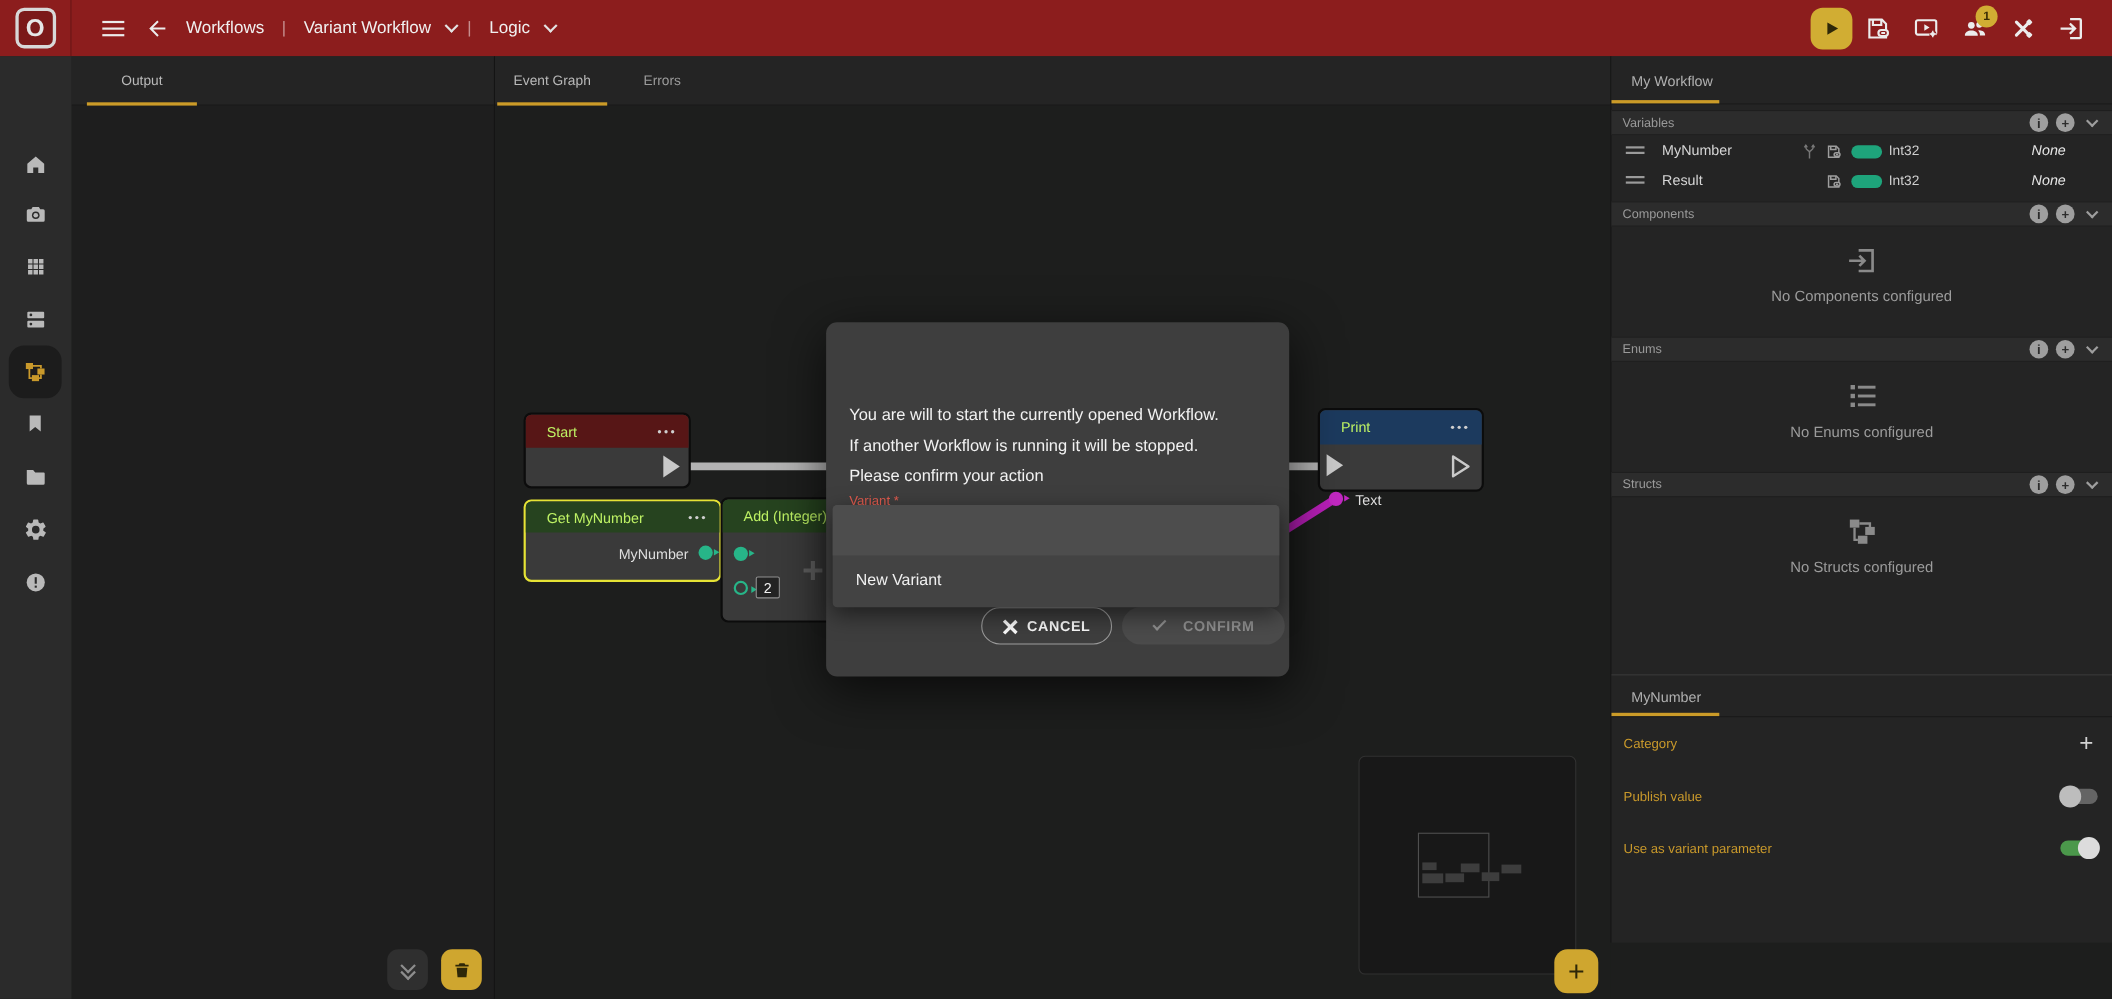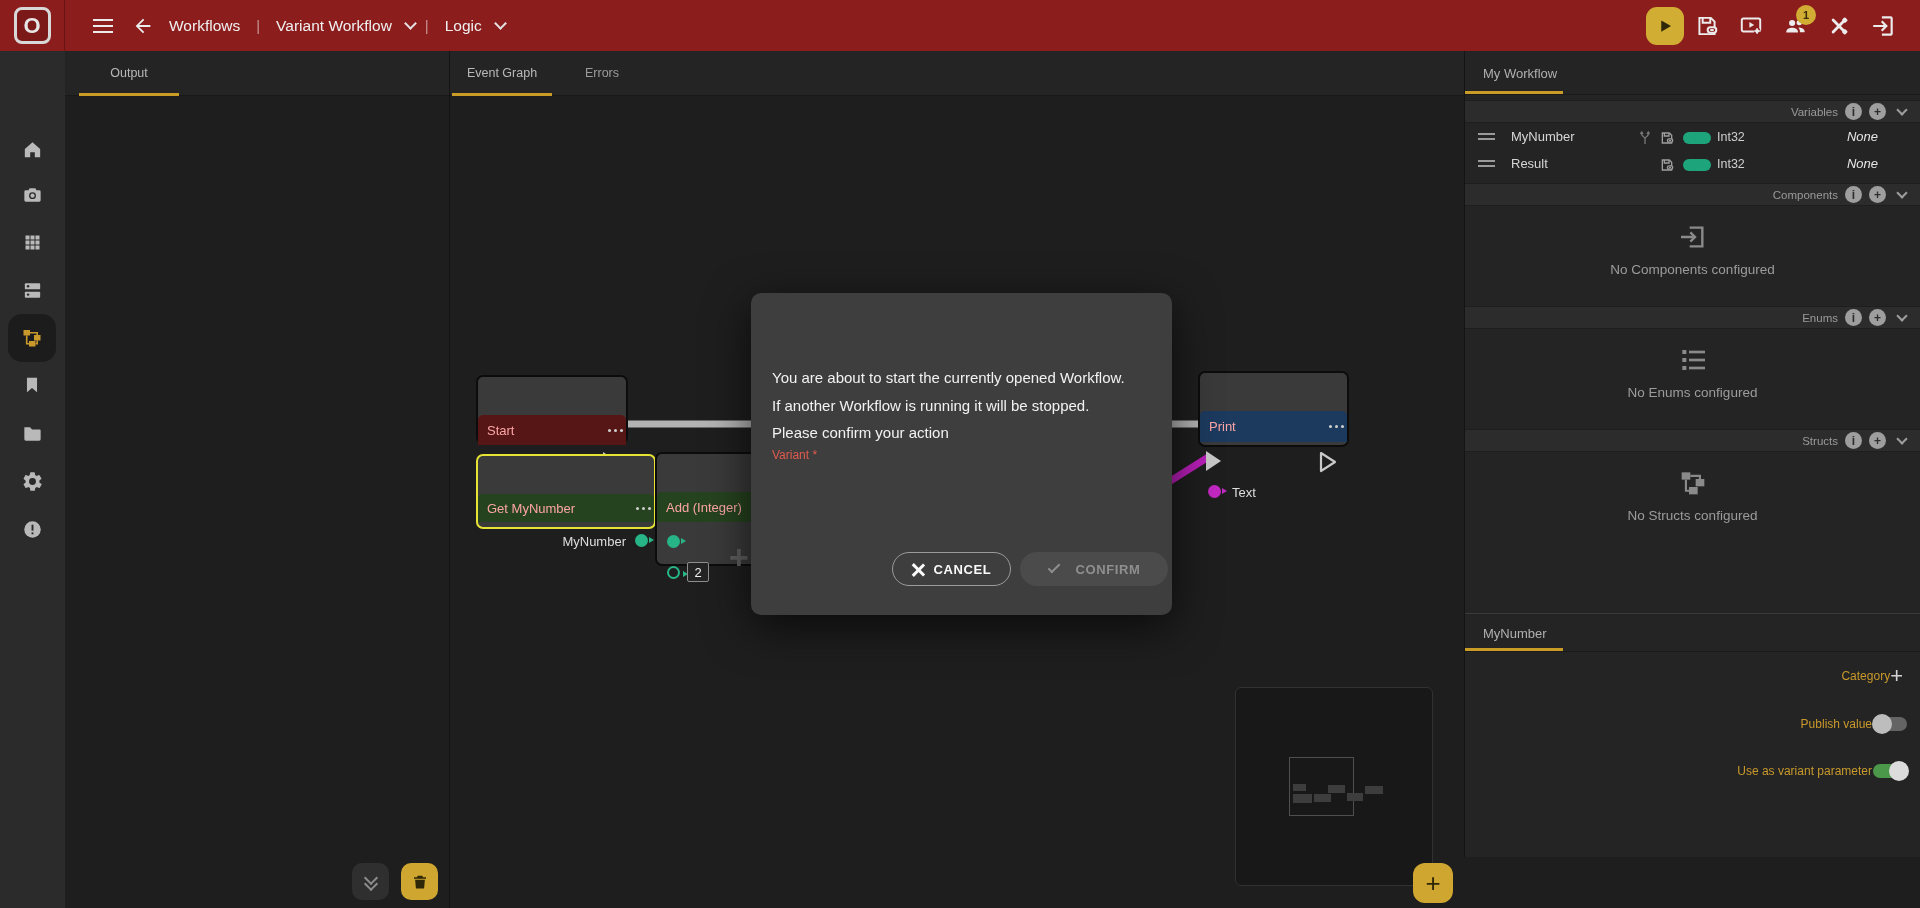--- a/index.html
+++ b/index.html
@@ -36,21 +36,21 @@
   .sidebar { position:absolute; left:0; top:51px; width:65px; height:857px; background:#2b2b2b; z-index:30; }
   .sb-item { position:absolute; left:8px; width:48px; height:48px; border-radius:14px;
              display:flex; align-items:center; justify-content:center; cursor:pointer; }
   .sb-item.active { background:#1c1c1c; }
 
   
   .left-panel { position:absolute; left:65px; top:51px; width:385px; height:857px; background:#1e1e1e;
                 border-right:1px solid #141414; }
   .canvas { position:absolute; left:450px; top:51px; width:1014px; height:857px; background:#1d1e1d; }
   .right-panel { position:absolute; left:1464px; top:51px; width:456px; height:806px; background:#242424;
-                 border-left:1px solid #141414;text-align:right; }
+                 border-left:1px solid #141414; }
 
   .tabstrip { position:absolute; left:0; top:0; right:0; height:45px; background:#242424;
               border-bottom:1px solid #191919; display:flex; }
   .tab { width:100px; margin-left:14px; display:flex; align-items:center; justify-content:center;
          color:#9b9b9b; font-size:12.5px; position:relative; cursor:pointer; }
   .tab.active { color:#b9b9b9; }
   .tab.active::after { content:""; position:absolute; left:0; right:0; bottom:-1px; height:3px; background:#cb9b28; }
 
   .corner-btn { position:absolute; width:37px; height:37px; border-radius:10px; display:flex;
                 align-items:center; justify-content:center; cursor:pointer; }
@@ -58,21 +58,21 @@
   .btn-gold { background:#cfa62f; }
   .dbl-chev { width:12px; height:12px; position:relative; }
   .dbl-chev::before,.dbl-chev::after { content:""; position:absolute; left:1px; width:8px; height:8px;
       border-right:2px solid #8d8d8d; border-bottom:2px solid #8d8d8d; transform:rotate(45deg); }
   .dbl-chev::before { top:-3px; } .dbl-chev::after { top:3px; }
 
   
   .node { position:absolute; background:#3a3a3a; border:2px solid #0c0c0c; border-radius:7px; z-index:3; }
   .node.selected { border:2.5px solid #e6e335; }
   .node-head { height:30px; display:flex; align-items:center; justify-content:space-between;
-               padding:0 9px; border-radius:5px 5px 0 0; color:#fca5a5; font-size:13px;margin-top:38px; }
+               padding:0 19px; border-radius:5px 5px 0 0; color:#bef264; font-size:13px; }
   .dots { width:3px; height:3px; border-radius:50%; background:#cfcfcf;
           box-shadow:-6px 0 0 #cfcfcf, 6px 0 0 #cfcfcf; }
   .node-body { position:relative; }
   .head-red { background:#571616; } .head-green { background:#26431f; } .head-blue { background:#1c3a5e; }
   .exec-in { width:0; height:0; border-left:15px solid #c9c9c9;
              border-top:10px solid transparent; border-bottom:10px solid transparent; position:absolute; }
   .port { width:13px; height:13px; border-radius:50%; position:absolute; }
   .port::after { content:""; position:absolute; left:14px; top:3px; width:0; height:0;
                  border-left:5px solid var(--c); border-top:3.5px solid transparent; border-bottom:3.5px solid transparent; }
   .p-teal { --c:#27b588; background:#27b588; }
@@ -484,27 +484,31 @@
   <div class="prop-row" style="top:703px">
     <span class="prop-label">Use as variant parameter</span>
     <span class="switch on">
       <span class="track"></span>
       <span class="knob"></span>
     </span>
   </div>
 </section>
 
 <div class="modal">
-  <div class="modal-line" style="top:76px">You are about to start the currently opened Workflow.</div>
+  <div class="modal-line" style="top:76px">You are will to start the currently opened Workflow.</div>
   <div class="modal-line" style="top:104px">If another Workflow is running it will be stopped.</div>
   <div class="modal-line" style="top:131px">Please confirm your action</div>
   <div class="field-label">Variant *</div>
 
   <div class="mbtn btn-cancel">
     <span class="x-ic"></span>
     <span>CANCEL</span>
   </div>
   <div class="mbtn btn-confirm">
     <span class="check-ic"></span>
     <span>CONFIRM</span>
   </div>
 
+  <div class="dropdown">
+    <div class="dd-opt hover"></div>
+    <div class="dd-opt">New Variant</div>
+  </div>
 </div>
 
 </body></html>

